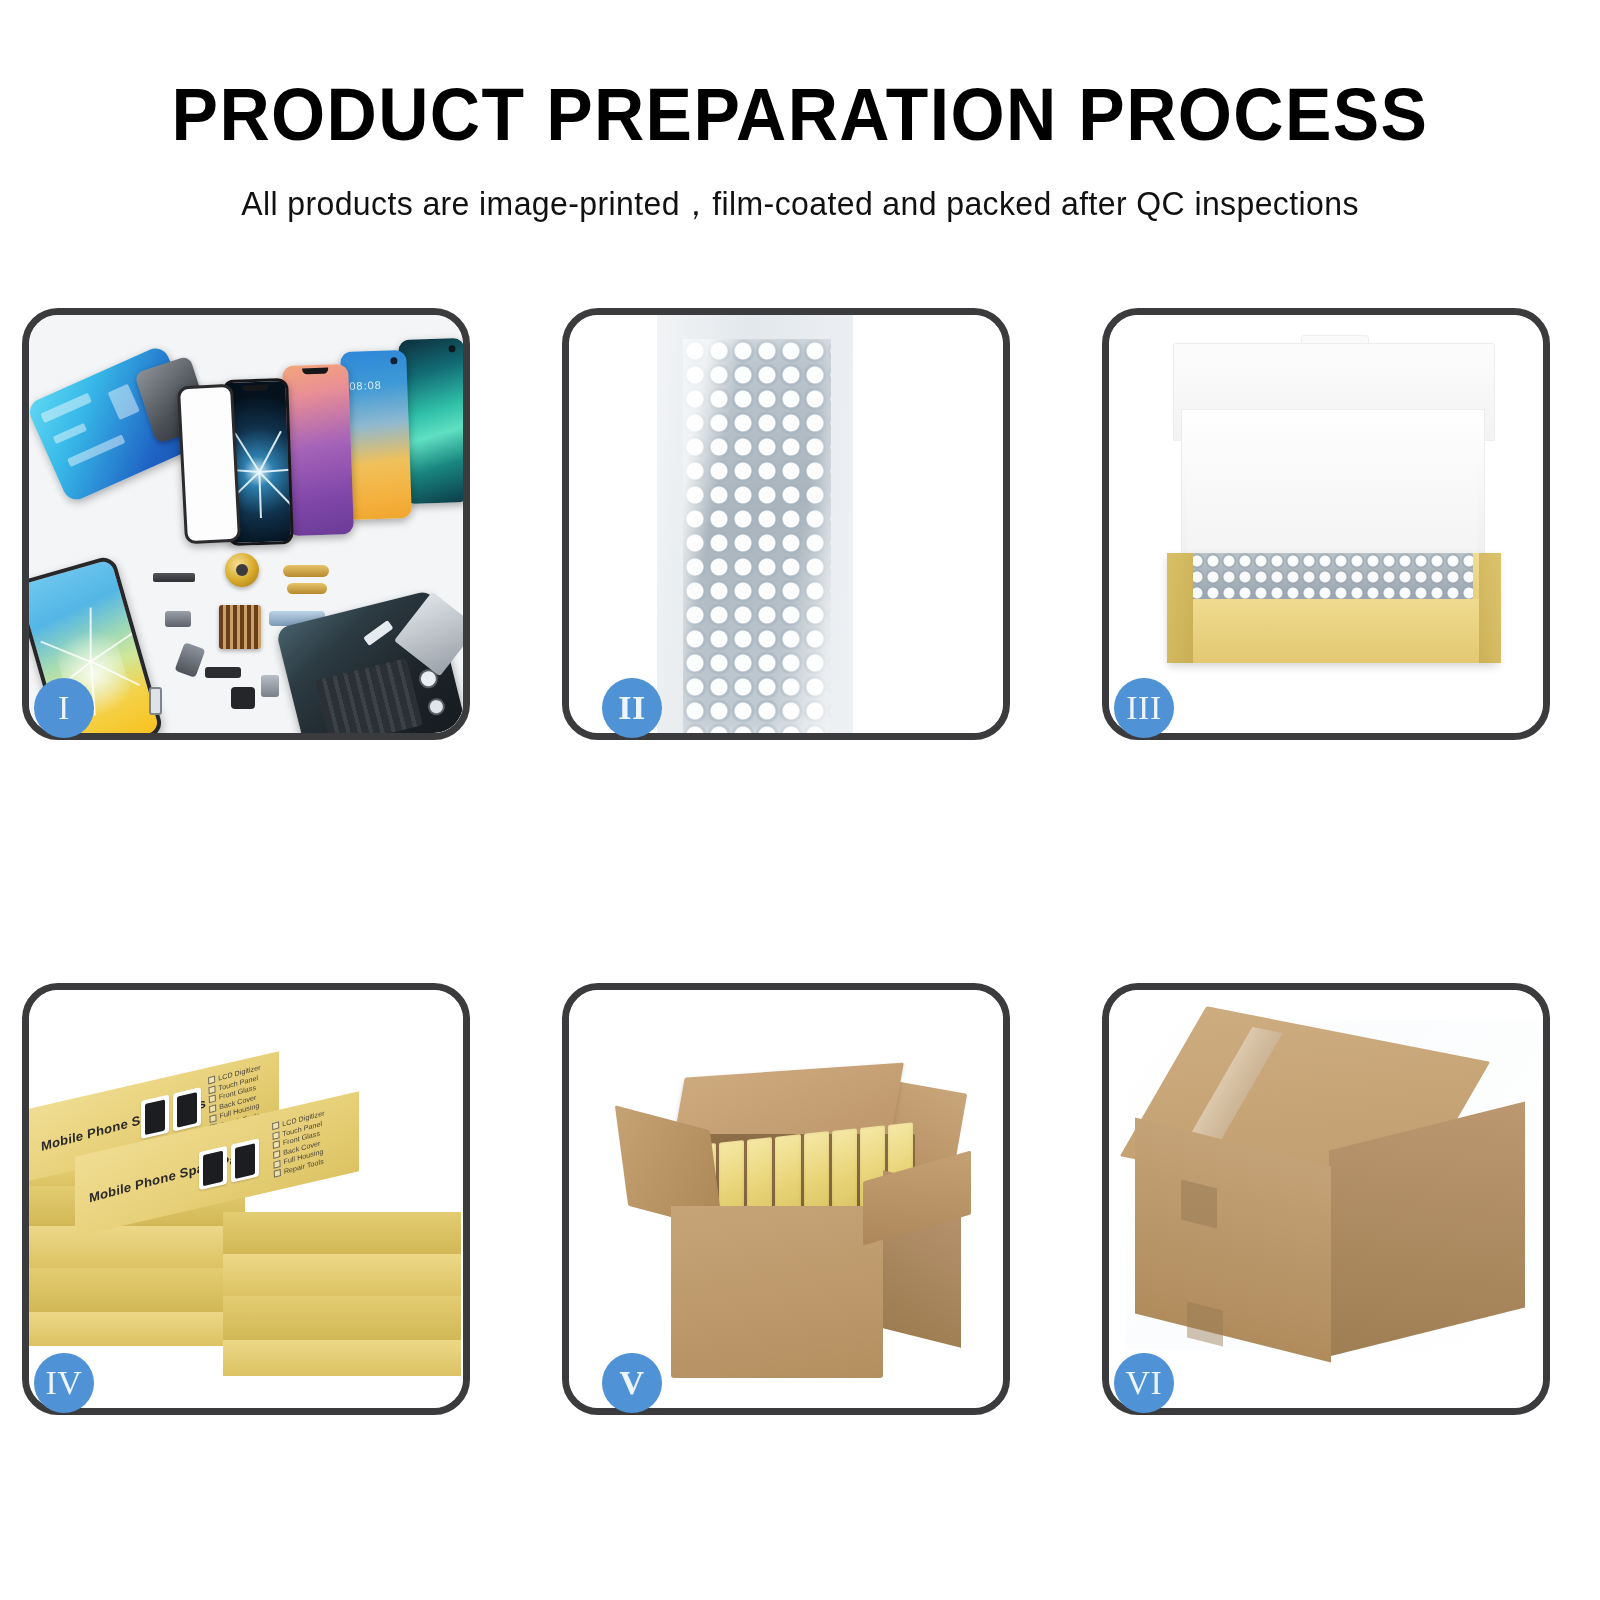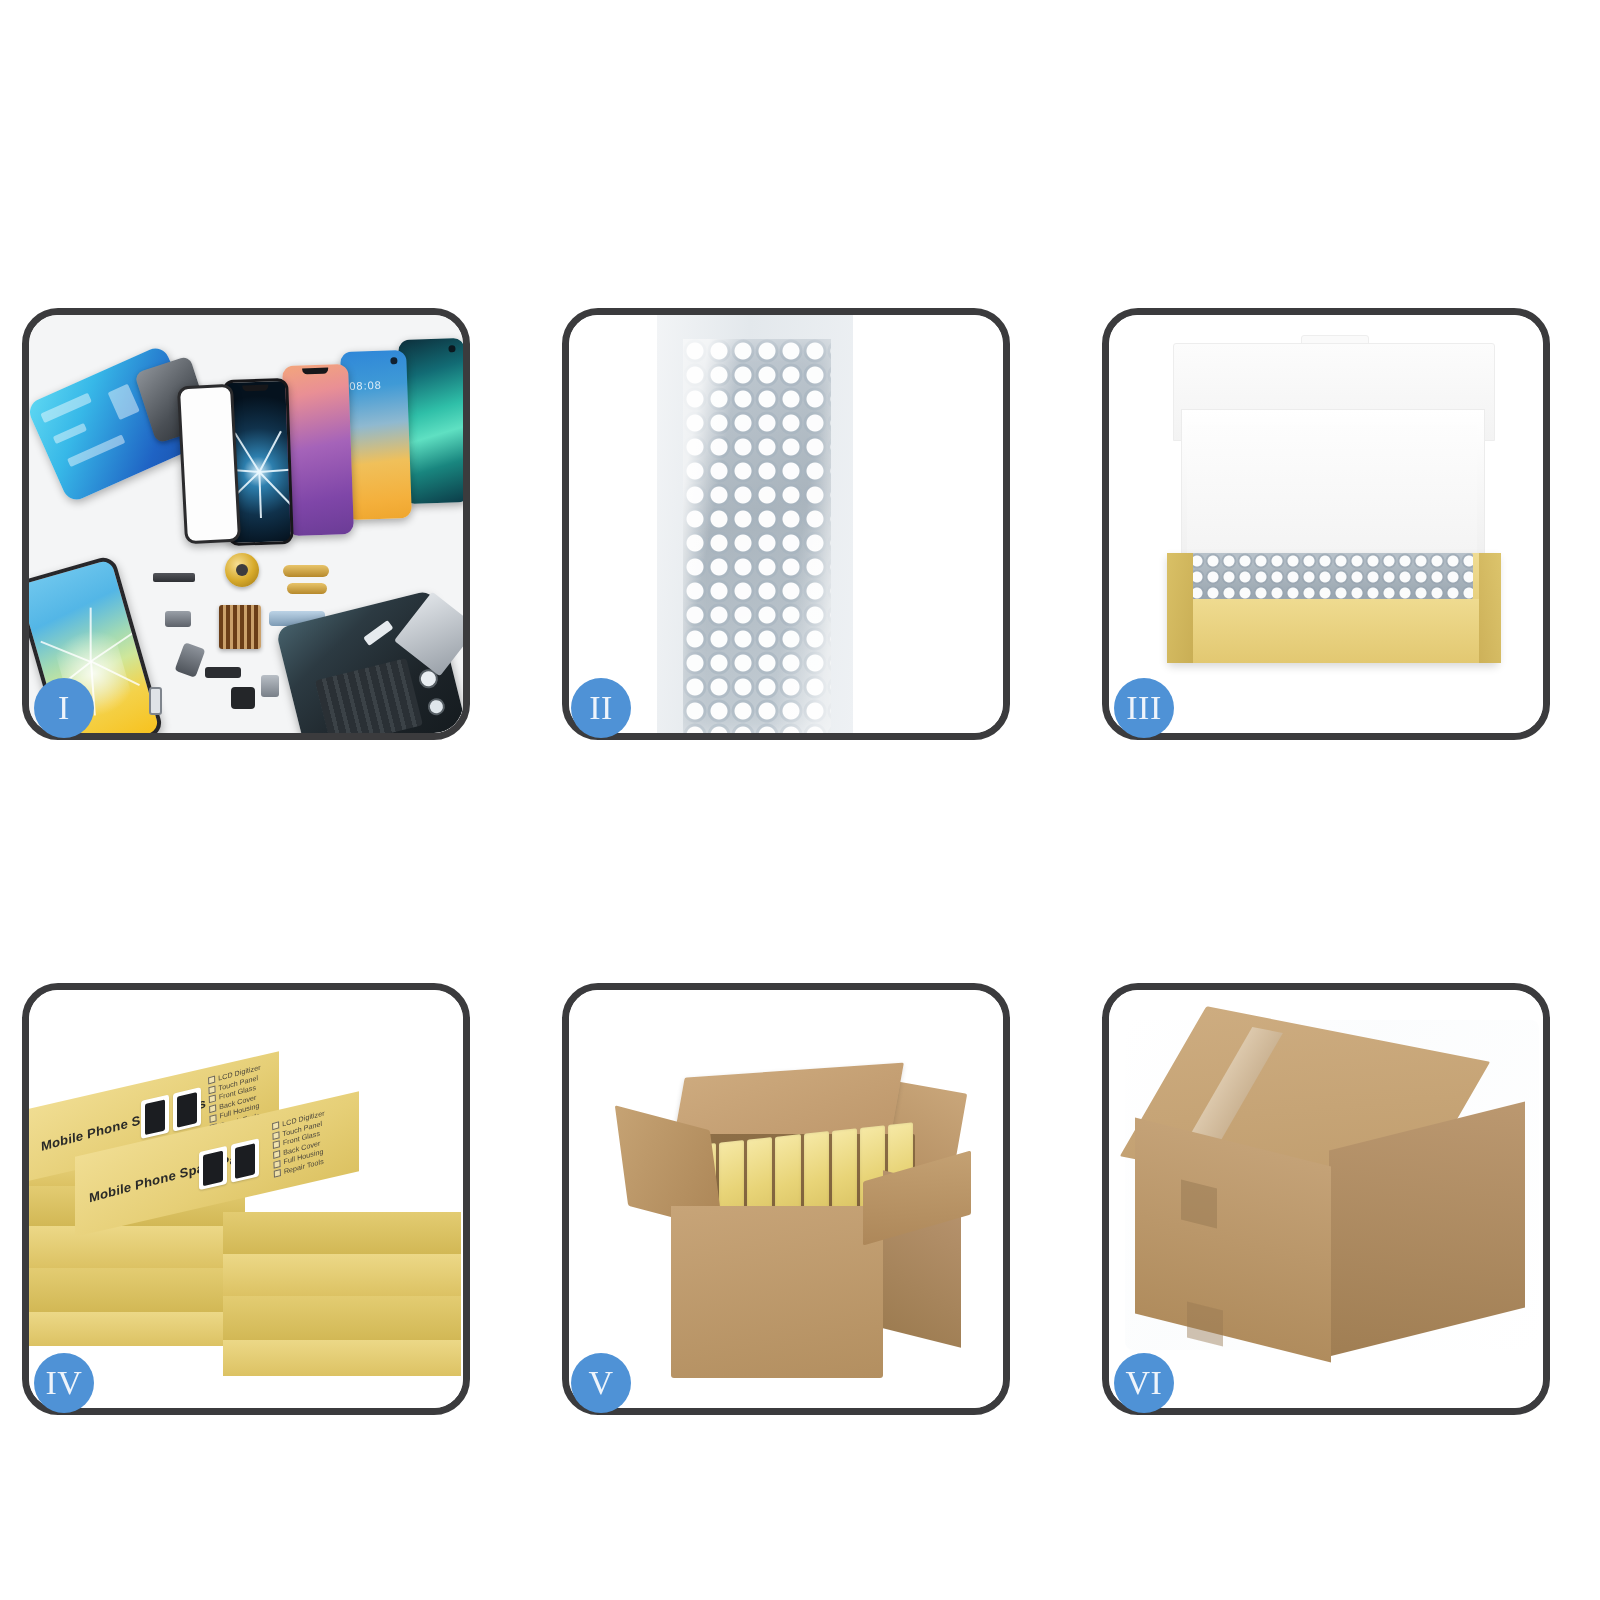--- a/index.html
+++ b/index.html
@@ -28,21 +28,21 @@
   .p-c3{left:1080px;}
 
   .pinner{position:absolute;inset:0;overflow:hidden;border-radius:29px;}
 
   
   .badge{position:absolute;width:60px;height:60px;border-radius:50%;
          background:#4f92d6;color:#eef4fb;display:flex;align-items:center;
          justify-content:center;font-family:"Liberation Serif","DejaVu Serif",serif;
          font-size:34px;letter-spacing:0.5px;z-index:30;}
   .b-c1{left:12px;top:370px;}
-  .b-c2{left:549px;top:370px;}
+  .b-c2{left:580px;top:370px;font-weight:bold;}
   .b-c3{left:1092px;top:370px;}
 
   
   .panel1 .pinner{background:#f4f5f6;}
 
   
   .adh{position:absolute;left:12px;top:55px;width:150px;height:108px;
        transform:rotate(-24deg);}
   .adh .back{position:absolute;inset:0;border-radius:14px;
        background:linear-gradient(135deg,#5fd8f2 0%,#37b8e8 30%,#1f63c4 75%,#1a4fa8 100%);
@@ -243,20 +243,24 @@
       background:rgba(150,120,82,.45);transform:skewY(14deg);}
   .sc-wrap{position:absolute;left:-6px;top:-14px;width:414px;height:330px;
       border-radius:8px;background:linear-gradient(125deg,rgba(255,255,255,.55),rgba(236,242,246,.2) 40%,rgba(255,255,255,.5));
       pointer-events:none;}
 </style>
 </head>
 <body>
 
 <div class="page">
 
+  <div class="header">
+    <div class="title">PRODUCT PREPARATION PROCESS</div>
+    <div class="subtitle">All products are image-printed，film-coated and packed after QC inspections</div>
+  </div>
 
   <div class="grid">
 
     <div class="row row1">
 
       <div class="panel panel1 p-c1">
         <div class="pinner">
 
           <div class="adh">
             <div class="back"></div>

